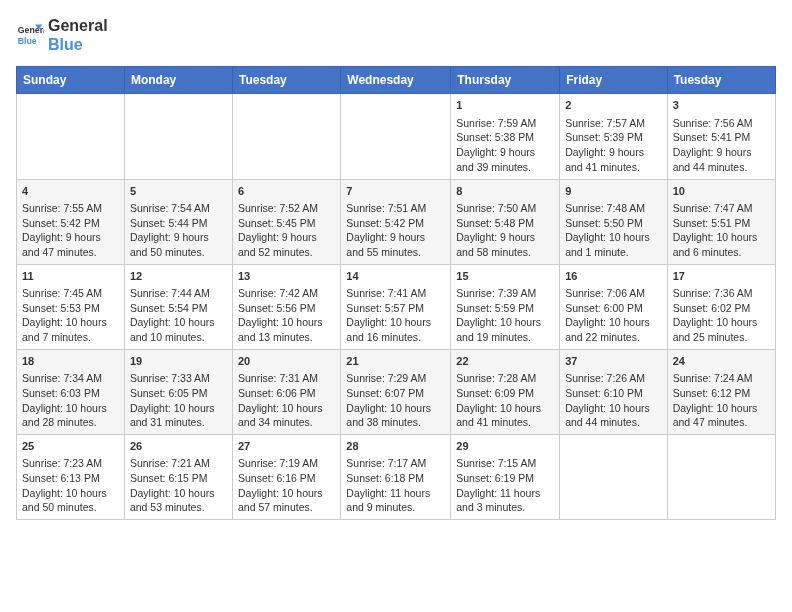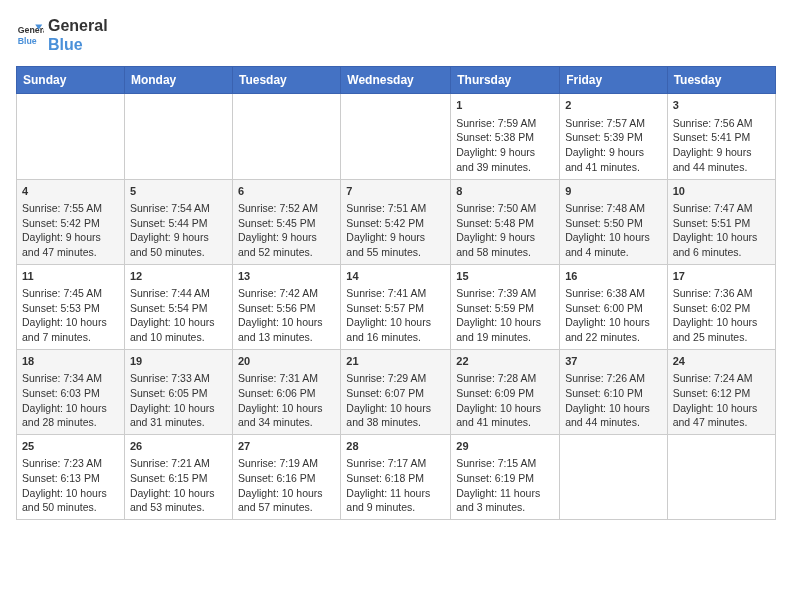--- a/index.html
+++ b/index.html
@@ -173,21 +173,21 @@
           <div>Sunrise: 7:50 AM</div>
           <div>Sunset: 5:48 PM</div>
           <div>Daylight: 9 hours</div>
           <div>and 58 minutes.</div>
         </td>
         <td>
           <span class="day-num">9</span>
           <div>Sunrise: 7:48 AM</div>
           <div>Sunset: 5:50 PM</div>
           <div>Daylight: 10 hours</div>
-          <div>and 4 minute.</div>
+          <div>and 1 minute.</div>
         </td>
         <td>
           <span class="day-num">10</span>
           <div>Sunrise: 7:47 AM</div>
           <div>Sunset: 5:51 PM</div>
           <div>Daylight: 10 hours</div>
           <div>and 6 minutes.</div>
         </td>
       </tr>
       <tr>
@@ -221,21 +221,21 @@
         </td>
         <td>
           <span class="day-num">15</span>
           <div>Sunrise: 7:39 AM</div>
           <div>Sunset: 5:59 PM</div>
           <div>Daylight: 10 hours</div>
           <div>and 19 minutes.</div>
         </td>
         <td>
           <span class="day-num">16</span>
-          <div>Sunrise: 6:38 AM</div>
+          <div>Sunrise: 7:06 AM</div>
           <div>Sunset: 6:00 PM</div>
           <div>Daylight: 10 hours</div>
           <div>and 22 minutes.</div>
         </td>
         <td>
           <span class="day-num">17</span>
           <div>Sunrise: 7:36 AM</div>
           <div>Sunset: 6:02 PM</div>
           <div>Daylight: 10 hours</div>
           <div>and 25 minutes.</div>

